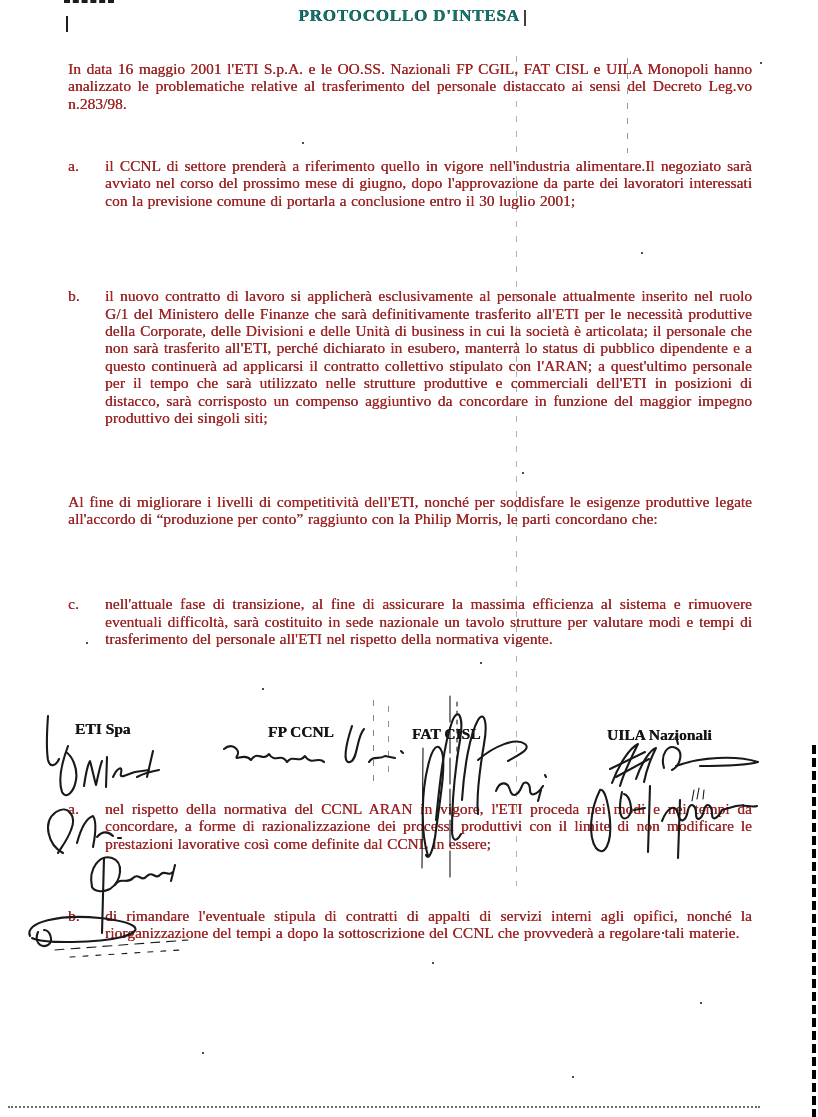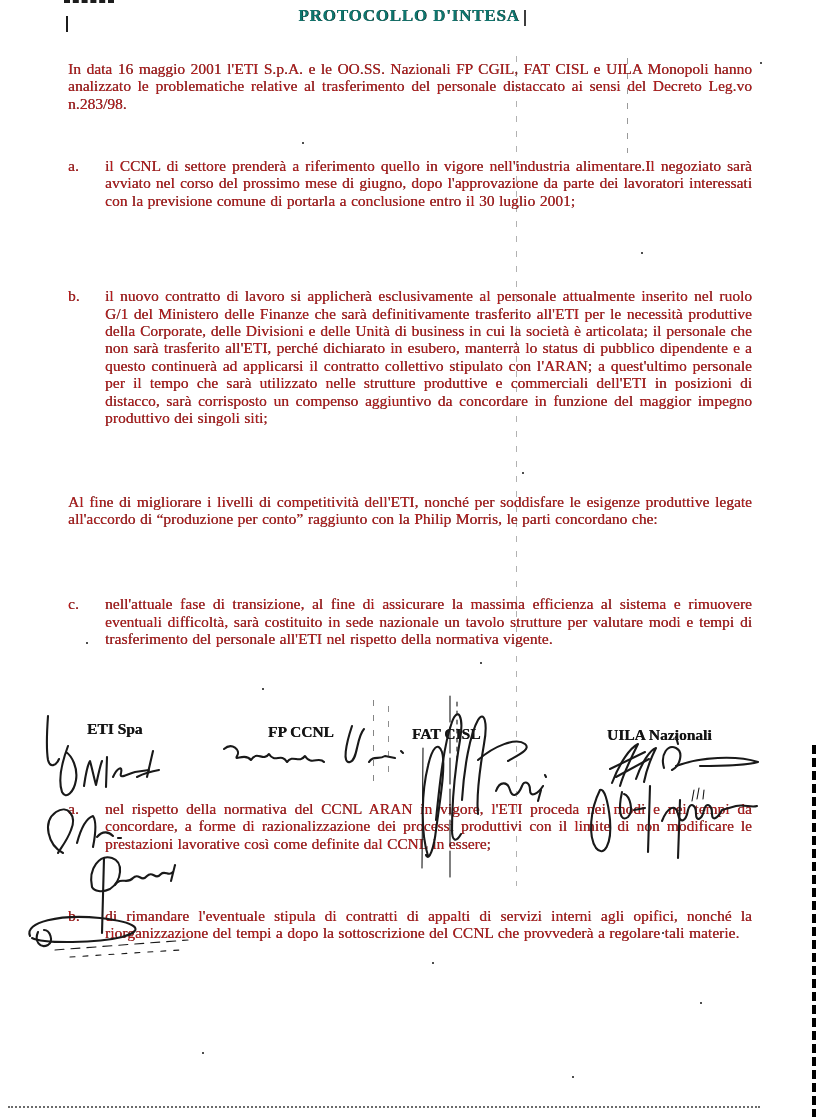--- a/index.html
+++ b/index.html
@@ -37,21 +37,21 @@
   .it2b { top:611px; }
   .li { position:relative; }
   .li .marker { position:absolute; left:0; top:0; width:30px; text-align:left; }
   .li .itext  { margin-left:37px; }
   .sig-label {
     position:absolute;
     font-size:15.5px; font-weight:700; color:#141414;
     text-shadow:0.3px 0 0 rgba(10,10,10,0.85);
     white-space:nowrap;
   }
-  .lab-eti  { left:75px;  top:720px;margin-left:12px; }
+  .lab-eti  { left:75px;  top:720px; }
   .lab-fp   { left:268px; top:723px; }
   .lab-fat  { left:412px; top:725px; }
   .lab-uila { left:607px; top:726px; }
   .sig-svg { position:absolute; left:0; top:0; width:818px; height:1117px; pointer-events:none; }
   .sig-svg path { fill:none; stroke:#191919; stroke-width:2.1; stroke-linecap:round; stroke-linejoin:round; }
   .sig-svg path.thin { stroke-width:1.1; }
   
   .art { position:absolute; }
   .top-dash   { left:64px; top:0; width:50px; height:0; border-top:3px dashed #1c1c1c; }
   .left-tick  { left:66px; top:16px; width:2px; height:16px; background:#1c1c1c; }

